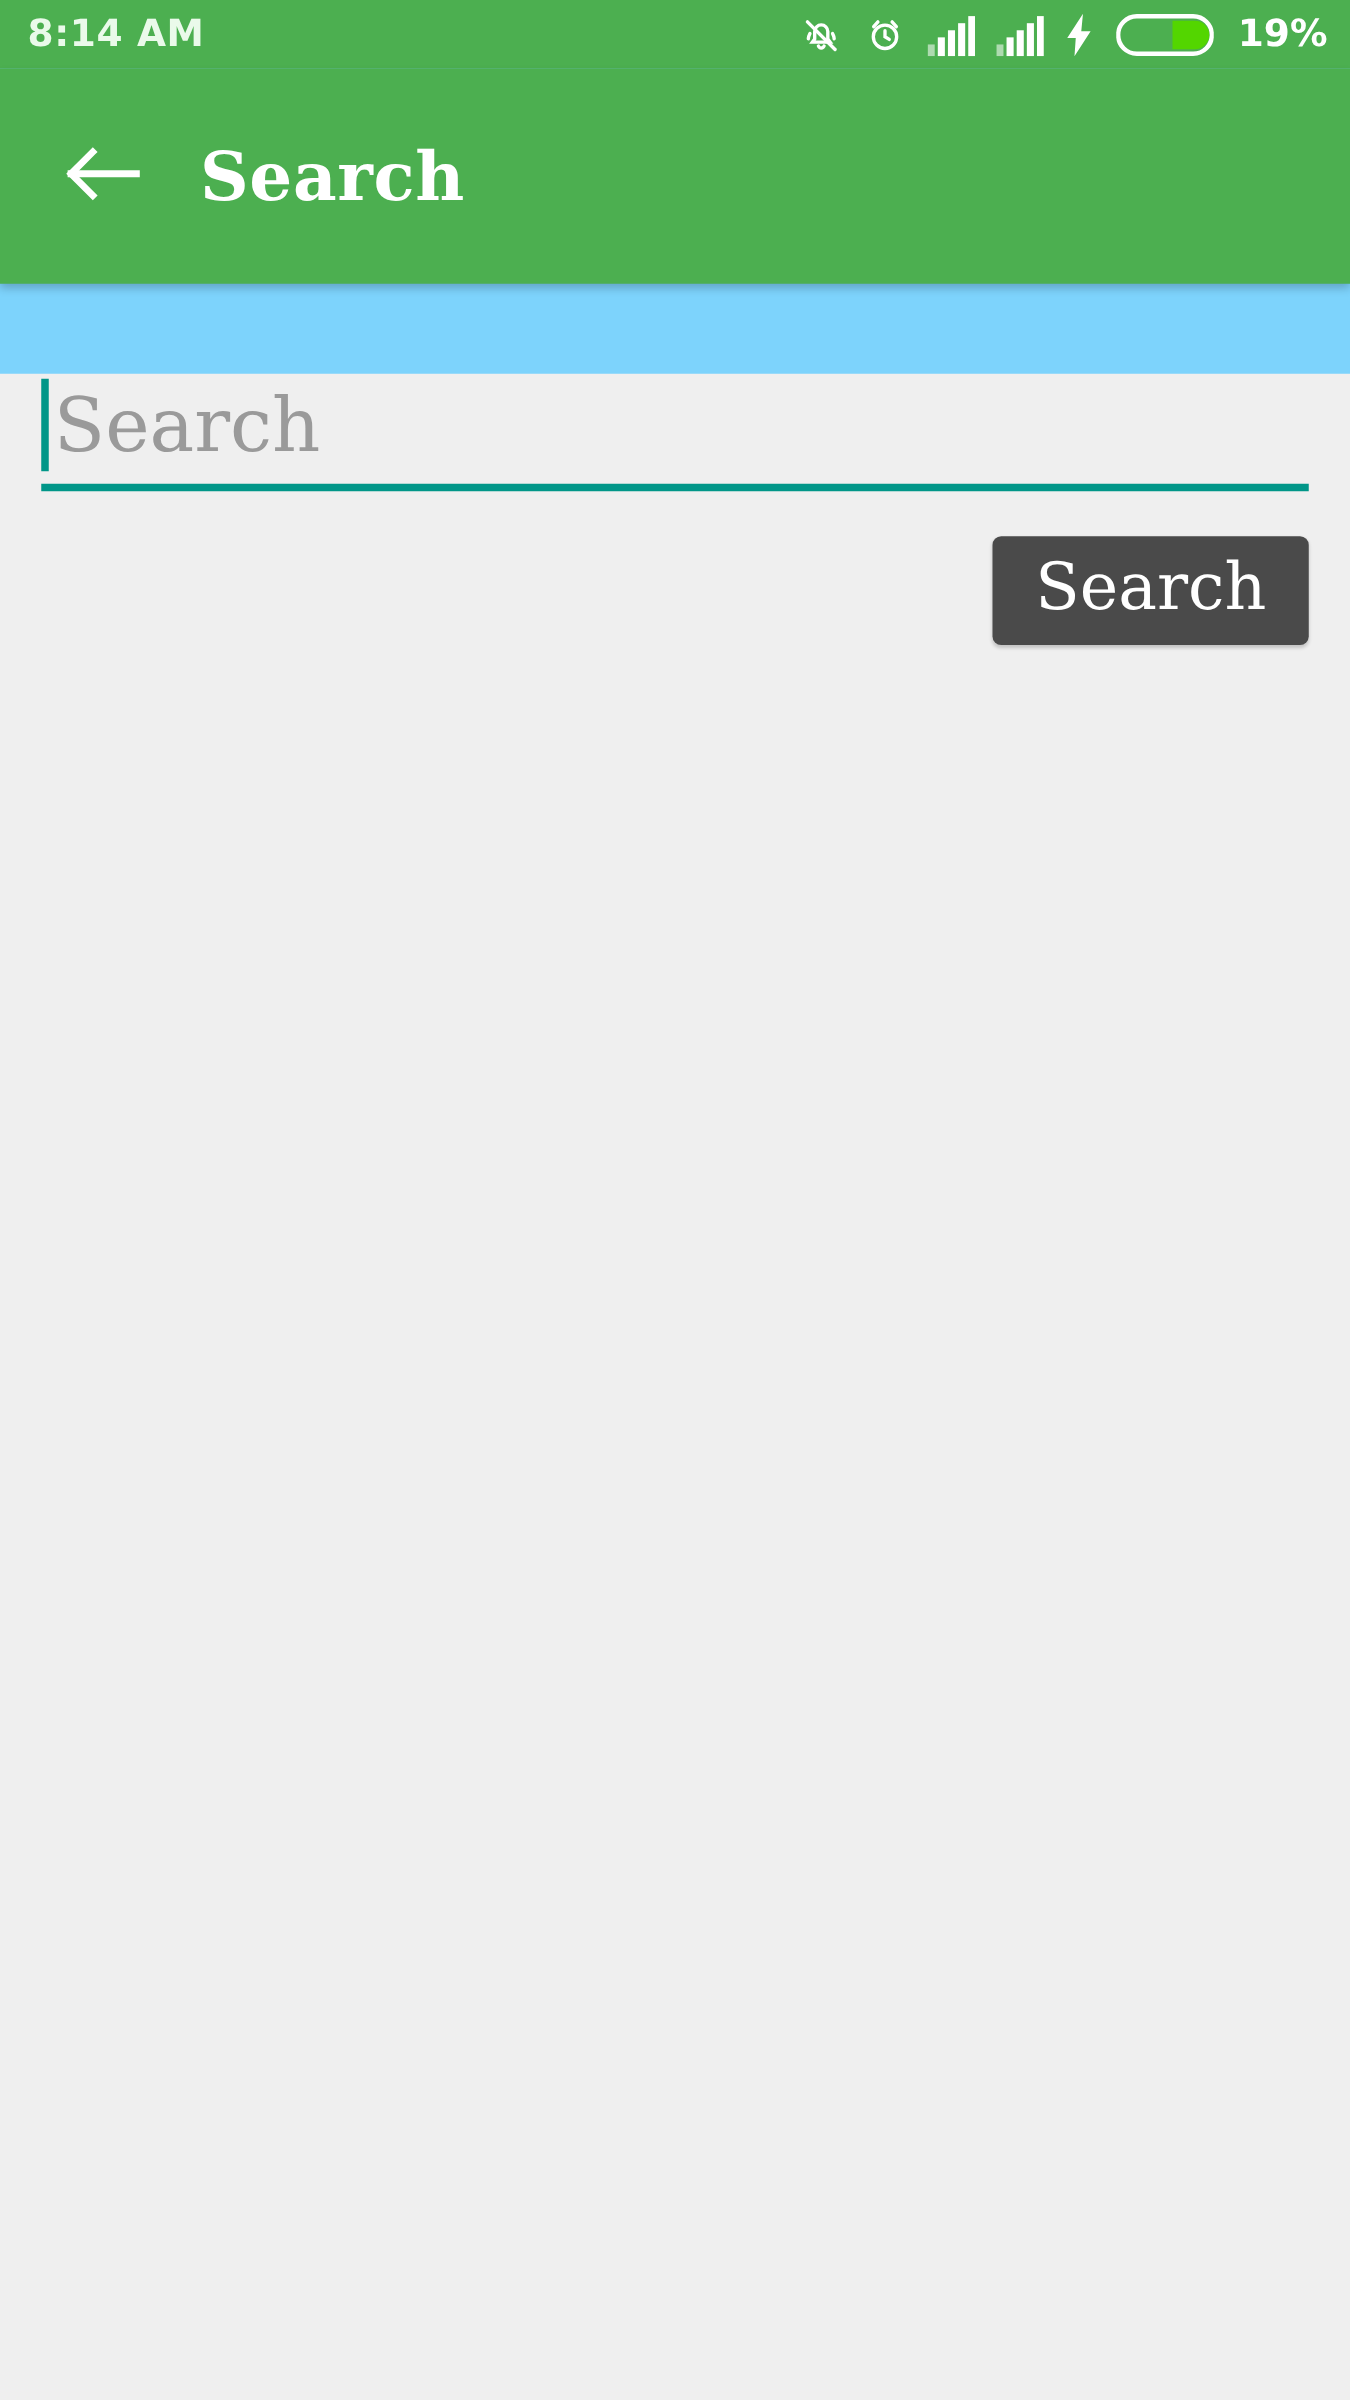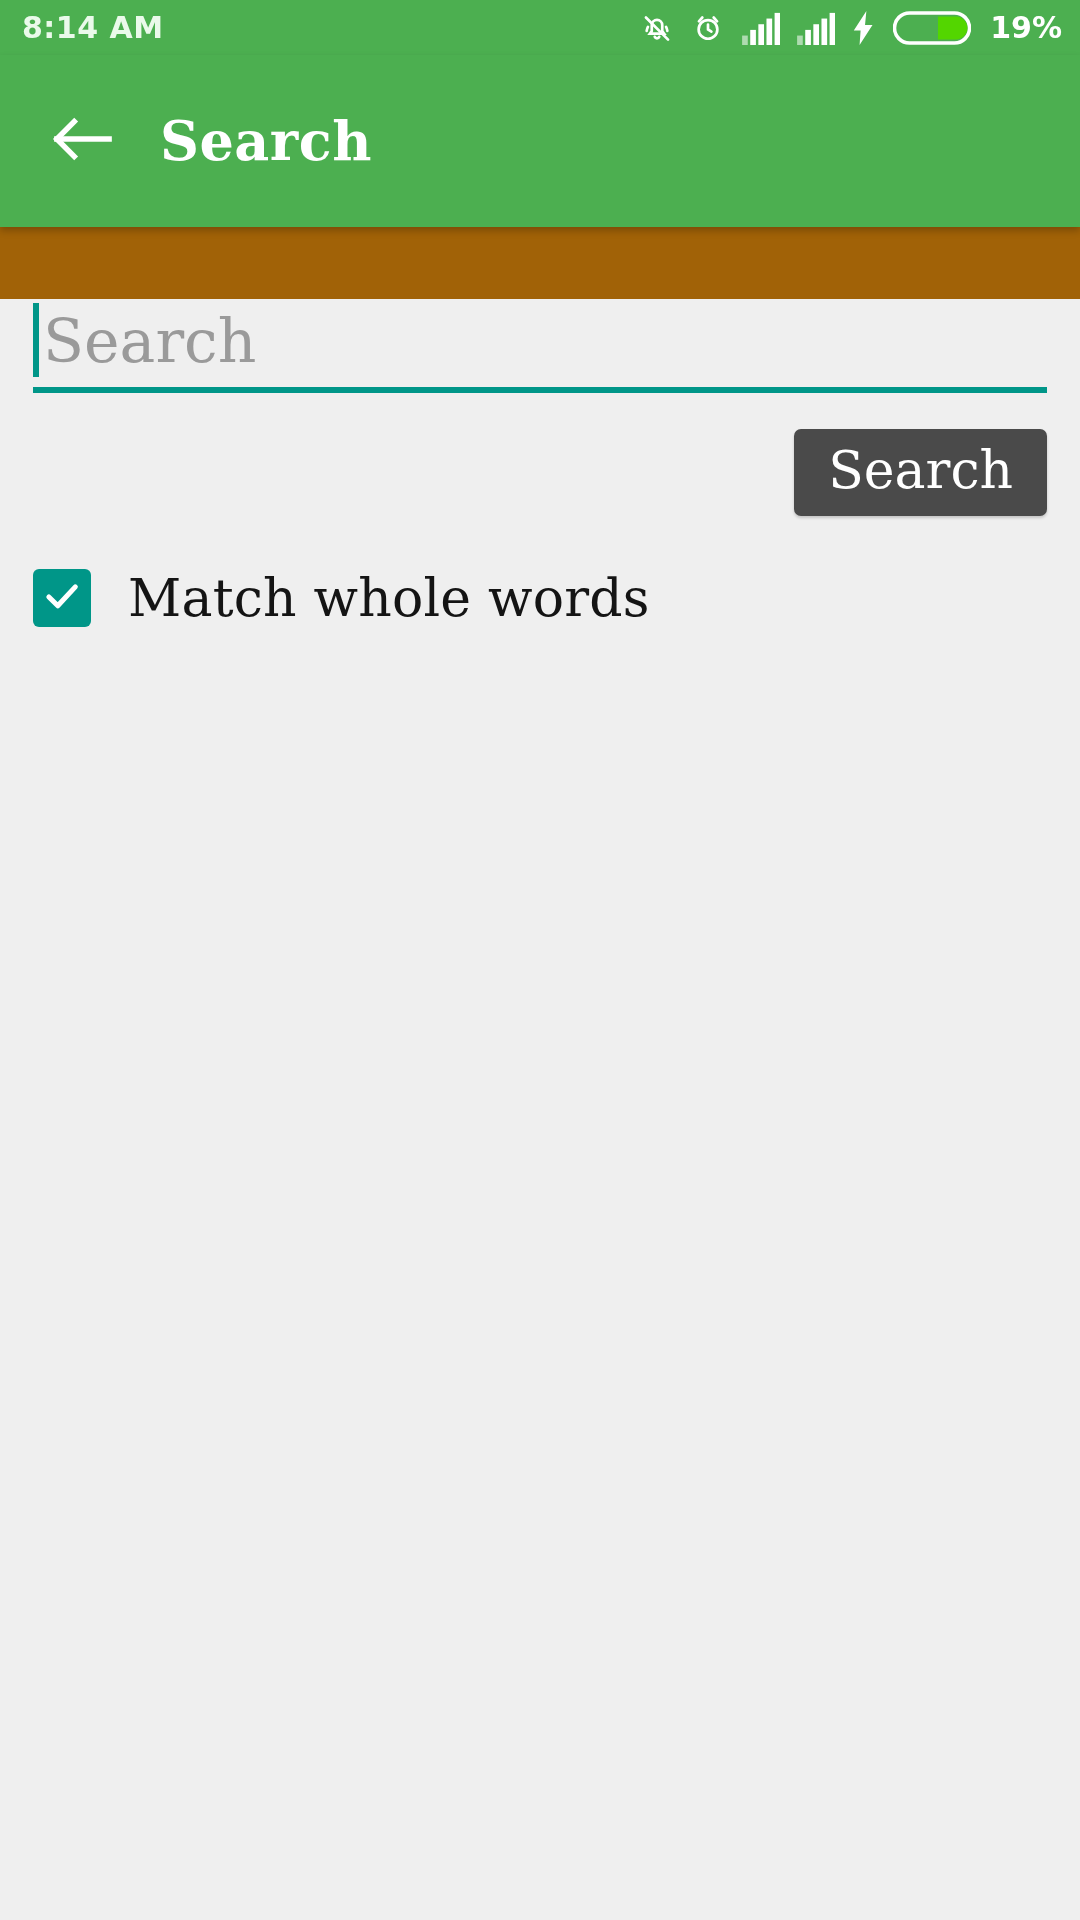--- a/index.html
+++ b/index.html
@@ -2,21 +2,21 @@
 <html><head>
 <meta charset="utf-8">
 <style>
   * { margin:0; padding:0; box-sizing:border-box; }
   html, body {
     width:1080px; height:1920px;
     background:#efefef;
     font-family:"Liberation Serif", serif;
     overflow:hidden;
   }
-  .screen { position:relative; width:1080px; height:1920px; background:#a16207; }
+  .screen { position:relative; width:1080px; height:1920px; background:#7dd3fc; }
 
   
   .status-bar {
     position:relative;
     height:55px;
     background:#4CAF50;
     display:flex;
     align-items:center;
     padding:0 18px 0 22px;
   }
@@ -244,25 +244,15 @@
       <div class="caret"></div>
       <div class="field-placeholder">Search</div>
       <input class="field-input" type="text" placeholder="Search" style="">
       <div class="field-underline"></div>
     </div>
 
     <div class="button-row">
       <button class="search-button">Search</button>
     </div>
 
-    <div class="checkbox-row">
-      <span class="checkbox-box">
-        <span>
-          <svg width="42" height="42" viewBox="0 0 24 24" fill="none" stroke="#ffffff" stroke-width="2.9" stroke-linecap="round" stroke-linejoin="round">
-            <path d="M4.5 12.6 9.6 17.6 19.6 6.8"></path>
-          </svg>
-        </span>
-      </span>
-      <span class="checkbox-label">Match whole words</span>
-    </div>
 
   </div>
 </div>
 
 </body></html>

